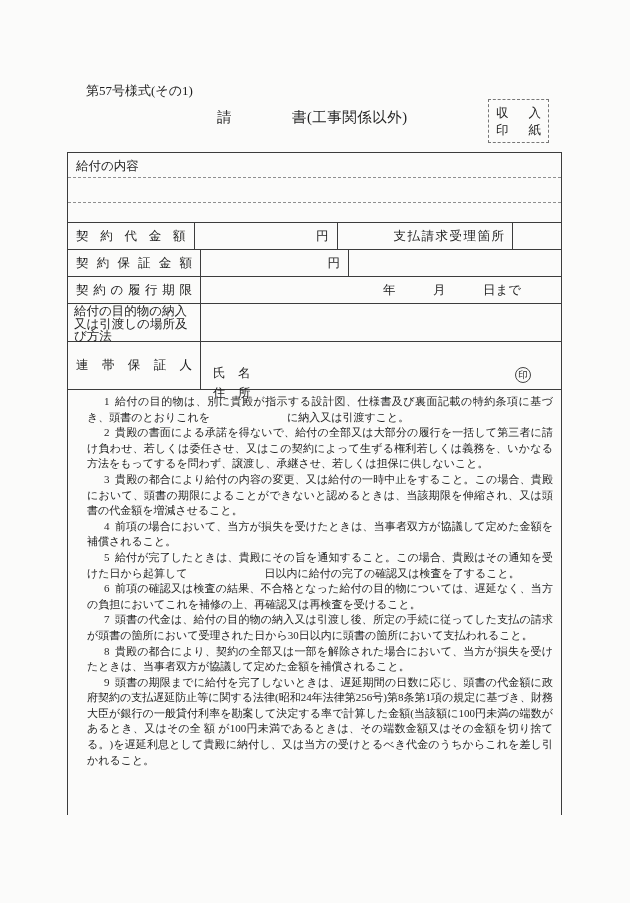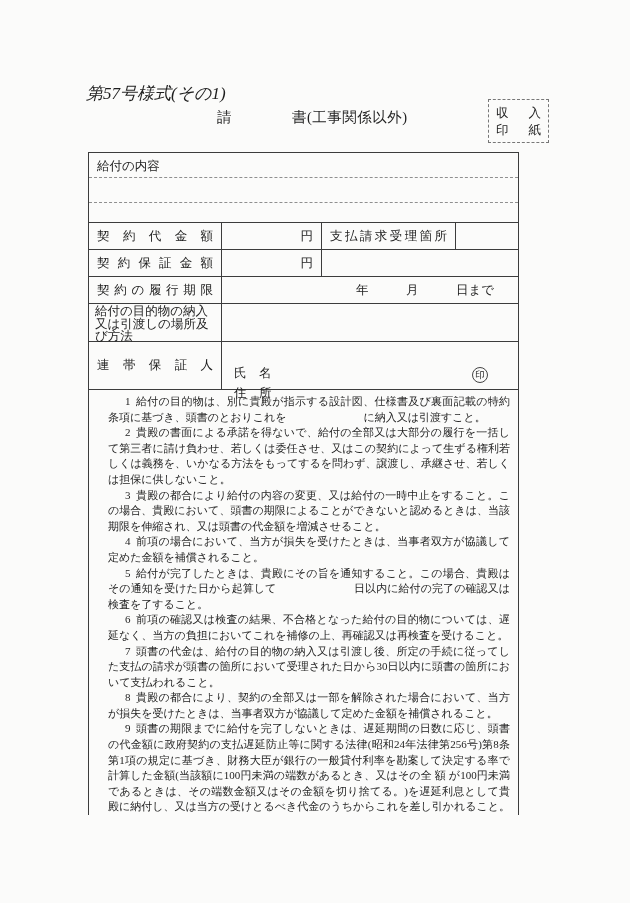--- a/index.html
+++ b/index.html
@@ -4,42 +4,42 @@
 <style>
   html,body { margin:0; padding:0; }
   body {
     width:630px; height:903px; position:relative;
     background:#fbfbfa; color:#1e1e1e;
     font-family:"Liberation Serif","DejaVu Serif",serif;
     overflow:hidden;
   }
   * { box-sizing:border-box; }
 
-  .form-number { position:absolute; left:86px; top:82px; font-size:17px;font-style:italic; }
+  .form-number { position:absolute; left:86px; top:82px; font-size:13px; }
   .doc-title   { position:absolute; left:217px; top:108px; font-size:14.5px; letter-spacing:0.5px; }
 
   .stamp-box {
     position:absolute; left:488px; top:99px; width:61px; height:44px;
     border:1.5px dashed #777; padding:3px 7px;
     display:flex; flex-direction:column; justify-content:center; gap:1px;
     font-size:12.5px; line-height:16px;
   }
   .stamp-line { display:flex; justify-content:space-between; }
 
   .main-box {
-    position:absolute; left:88px; top:152px; width:431px; height:663px;
+    position:absolute; left:67px; top:152px; width:495px; height:663px;
     border:1px solid #3c3c3c; border-bottom:none; background:transparent;
   }
   .row { border-bottom:1px solid #3c3c3c; display:flex; }
   .row-benefit { height:70px; position:relative; display:block; }
   .row-benefit .benefit-label { padding:5px 8px 0; font-size:12.5px; }
   .fill-line { position:absolute; left:0; right:0; border-top:1px dashed #8f8f8f; }
   .fill-line.l1 { top:24px; } .fill-line.l2 { top:49px; }
 
-  .row-money, .row-deadline { height:27px; }
+  .row-money, .row-deadline { height:27px;gap:48px; }
   .row-delivery { height:38px;flex-direction:column; }
   .row-guarantor { height:48px; }
 
   .c-label {
     width:133px; border-right:1px solid #3c3c3c; padding:0 8px;
     font-size:12.5px; line-height:26px;
     text-align:justify; text-align-last:justify;
   }
   .c-amount {
     width:100px; border-right:1px solid #3c3c3c; padding-right:8px;

